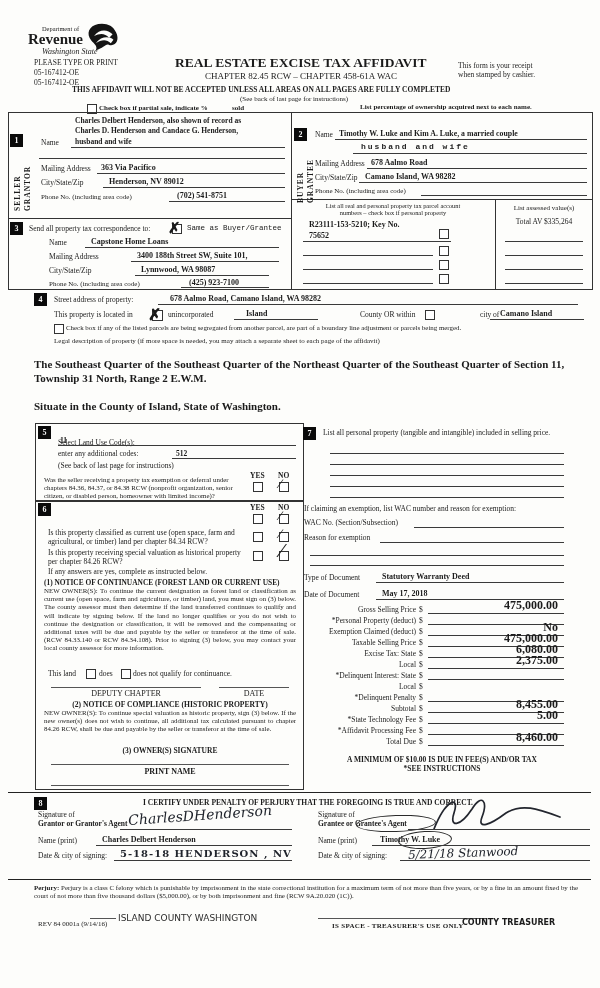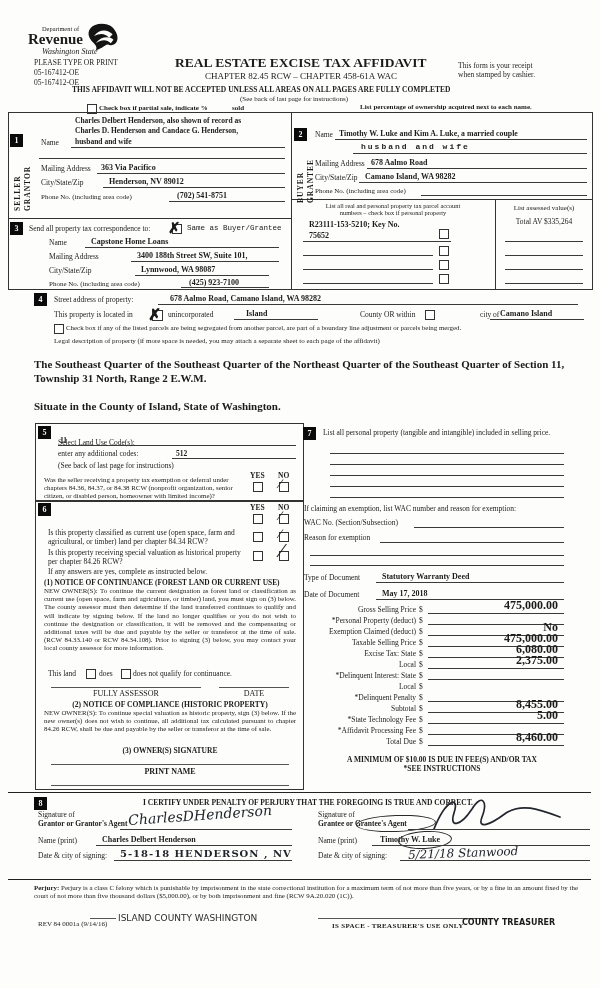--- a/index.html
+++ b/index.html
@@ -217,21 +217,21 @@
     <div class="abs" style="left:8px;top:86px;width:252px;font-size:6.9px;line-height:8.2px;text-align:justify;">NEW OWNER(S): To continue the current designation as forest land or classification as current use (open space, farm and agriculture, or timber) land, you must sign on (3) below.  The county assessor must then determine if the land transferred continues to qualify and will indicate by signing below.  If the land no longer qualifies or you do not wish to continue the designation or classification, it will be removed and the compensating or additional taxes will be due and payable by the seller or transferor at the time of sale.  (RCW 84.33.140 or RCW 84.34.108). Prior to signing (3) below, you may contact your local county assessor for more information.</div>
 
     <span class="abs f75" style="left:12px;top:168px;">This land</span>
     <span class="cb" style="left:50px;top:168px;"></span>
     <span class="abs f75" style="left:63px;top:168px;">does</span>
     <span class="cb" style="left:85px;top:168px;"></span>
     <span class="abs f75 nw" style="left:97px;top:168px;">does not qualify for continuance.</span>
 
     <div class="hline" style="left:15px;top:186px;width:150px;border-color:#555;"></div>
     <div class="hline" style="left:183px;top:186px;width:70px;border-color:#555;"></div>
-    <div class="abs f8 c" style="left:30px;top:188px;width:120px;">FULLY ASSESSOR</div>
+    <div class="abs f8 c" style="left:30px;top:188px;width:120px;">DEPUTY CHAPTER</div>
     <div class="abs f8 c" style="left:188px;top:188px;width:60px;">DATE</div>
 
     <div class="abs b c nw" style="left:8px;top:199px;width:252px;font-size:7.6px;">(2) NOTICE OF COMPLIANCE (HISTORIC PROPERTY)</div>
     <div class="abs" style="left:8px;top:208px;width:252px;font-size:6.9px;line-height:8.2px;text-align:justify;">NEW OWNER(S):  To continue special valuation as historic property, sign (3) below.  If the new owner(s) does not wish to continue, all additional tax calculated pursuant to chapter 84.26 RCW, shall be due and payable by the seller or transferor at the time of sale.</div>
 
     <div class="abs b c f75" style="left:8px;top:245px;width:252px;">(3)  OWNER(S) SIGNATURE</div>
     <div class="hline" style="left:15px;top:263px;width:238px;border-color:#555;"></div>
     <div class="abs b c f8" style="left:8px;top:266px;width:252px;">PRINT NAME</div>
     <div class="hline" style="left:15px;top:284px;width:238px;border-color:#555;"></div>
   </div>

